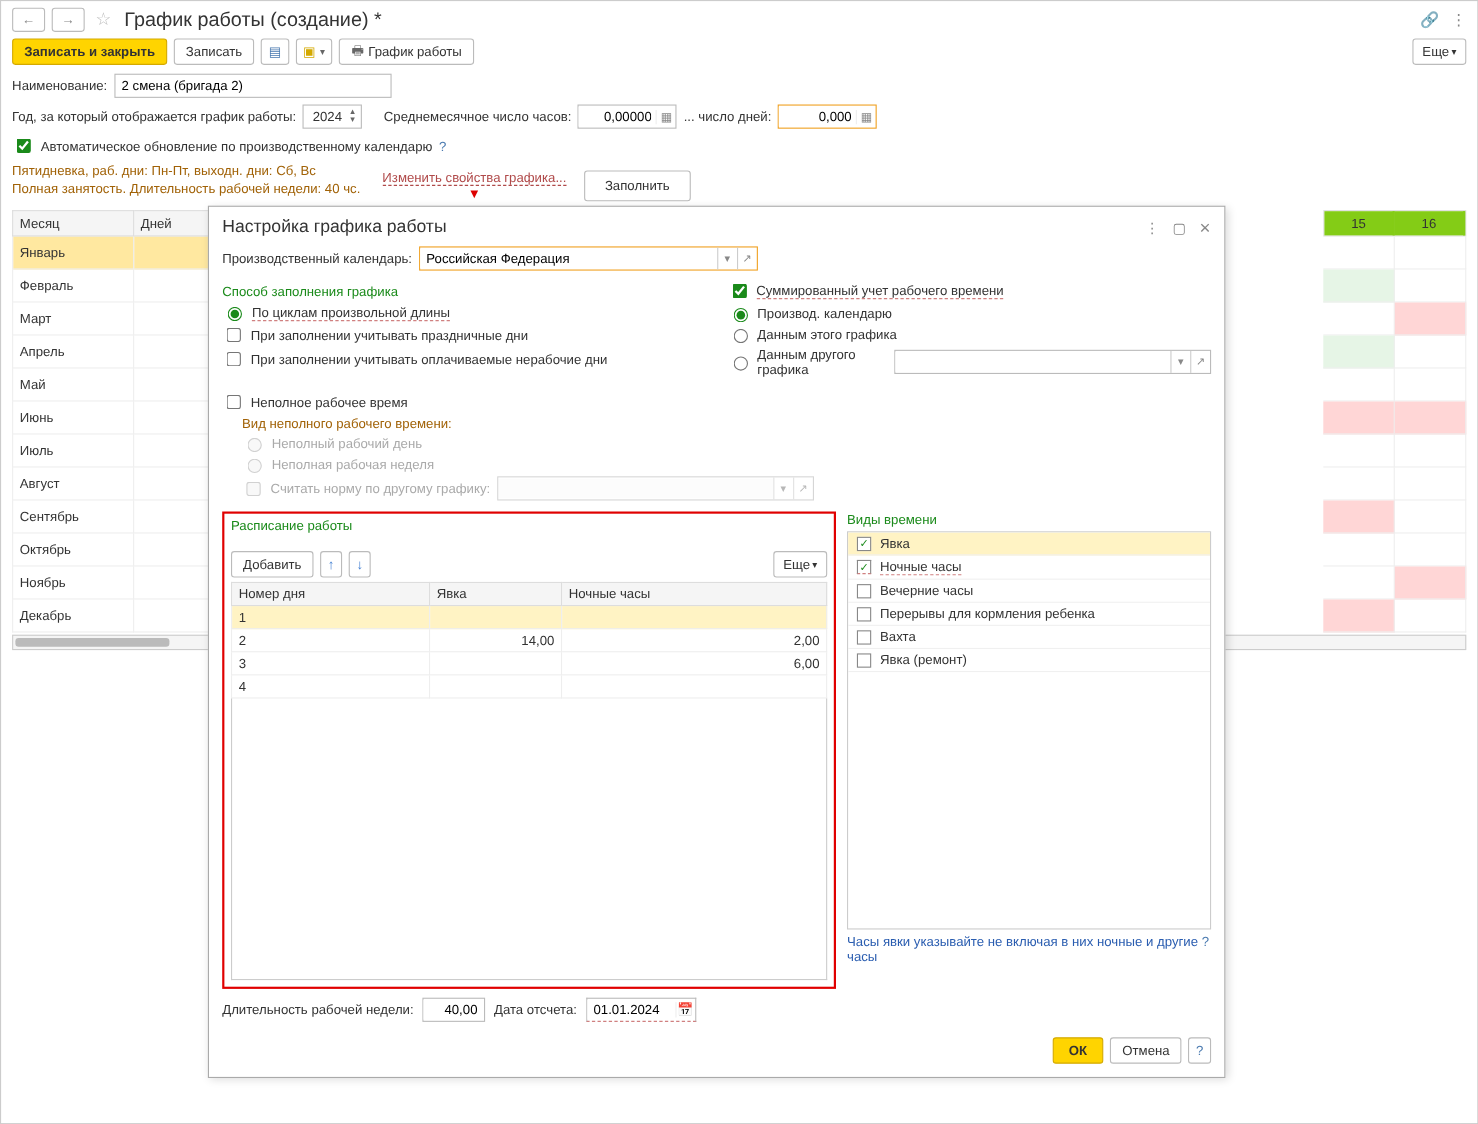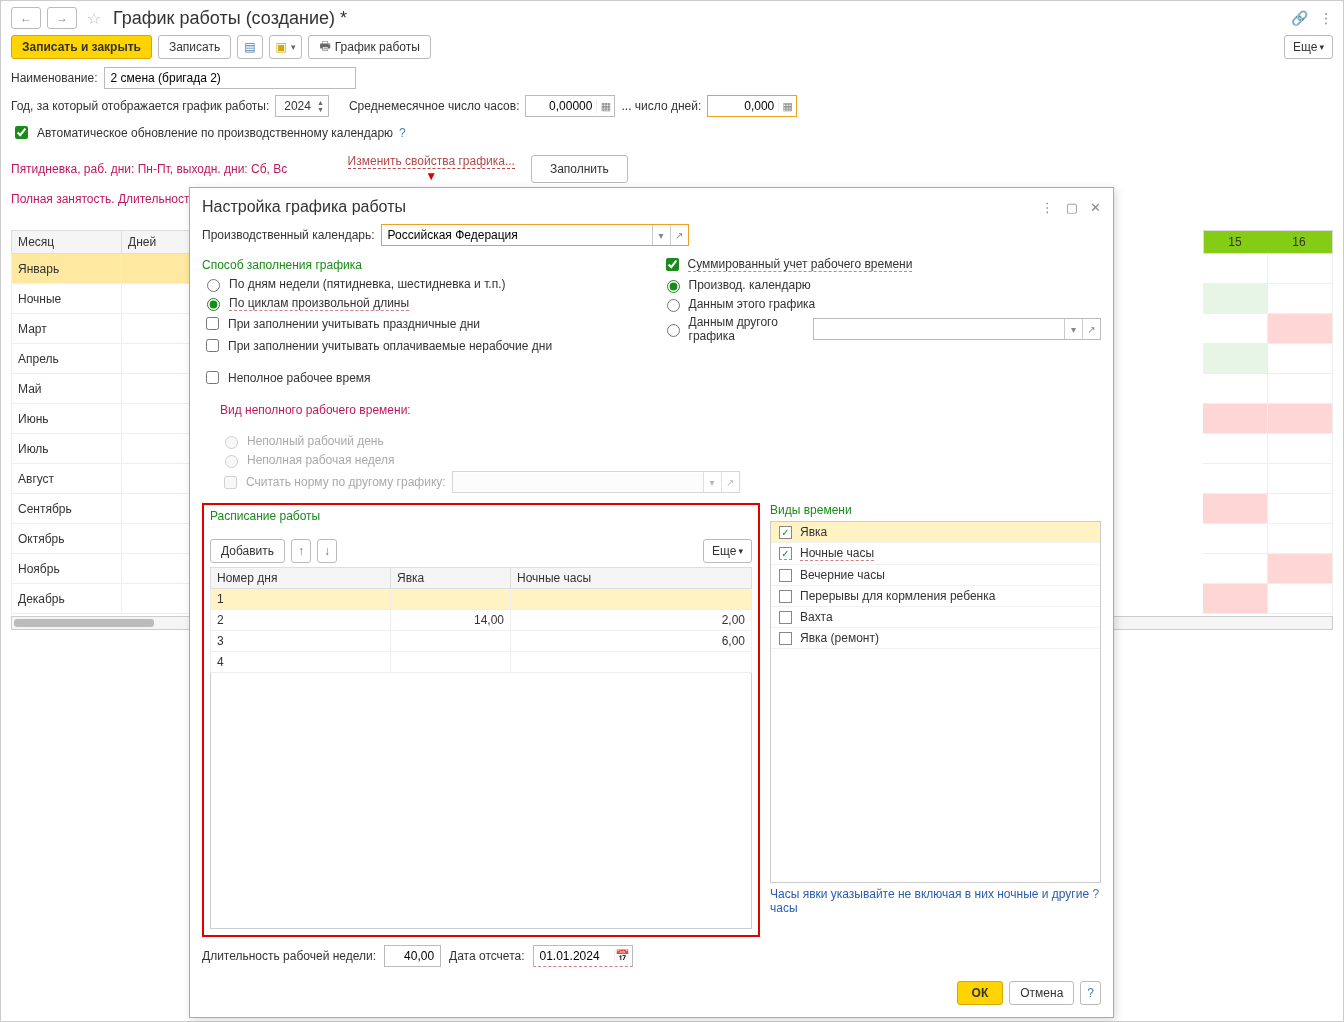--- a/index.html
+++ b/index.html
@@ -18,21 +18,21 @@
 .form-row{display:flex;align-items:center;gap:6px;margin-bottom:6px}
 .label{white-space:nowrap}
 input[type=text].field{border:1px solid #bbb;height:22px;padding:2px 6px;font-family:inherit;font-size:12px}
 .spinner{display:flex;align-items:center;border:1px solid #bbb;height:22px;padding:0 4px 0 8px;gap:6px}
 .spinner .spin-btns{display:flex;flex-direction:column;font-size:7px;line-height:7px;color:#666;cursor:pointer}
 .numbox{display:flex;align-items:center;border:1px solid #bbb;height:22px}
 .numbox input{border:none;text-align:right;width:70px;height:18px;padding:0 4px;font-family:inherit;font-size:12px;outline:none}
 .numbox .calc{width:18px;text-align:center;color:#888;border-left:1px solid #eee;cursor:pointer;font-size:11px}
 .numbox.highlight{border:1px solid #f0a020}
 .check-row{display:flex;align-items:center;gap:6px;margin-bottom:4px}
-.static-line{color:#be185d;margin:16px 0;font-size:12px}
+.static-line{color:#a16207;margin:2px 0;font-size:12px}
 .link{color:#2a5db0;text-decoration:underline;cursor:pointer}
 .link.dashed{text-decoration:none;border-bottom:1px dashed #b04a4a;color:#b04a4a}
 .arrow-down{color:#d00;font-size:12px}
 .bg-grid{position:relative;margin-top:8px}
 .months-table{border:1px solid #ccc;border-collapse:collapse;width:100%}
 .months-table th{background:#f5f5f5;border:1px solid #ddd;padding:4px 6px;text-align:left;font-weight:normal}
 .months-table td{border:1px solid #eee;padding:4px 6px;height:30px}
 .months-table .sel td{background:#ffe8a0}
 .right-cal{position:absolute;right:0;top:0;width:130px}
 .cal-head{display:flex;border:1px solid #ddd}
@@ -188,21 +188,21 @@
       <tbody>
           <tr>
             <th style="width:110px">Месяц</th>
             <th>Дней</th>
           </tr>
       <tr class="sel">
             <td>Январь</td>
             <td></td>
           </tr>
       <tr>
-            <td>Ночные</td>
+            <td>Февраль</td>
             <td></td>
           </tr>
       <tr>
             <td>Март</td>
             <td></td>
           </tr>
       <tr>
             <td>Апрель</td>
             <td></td>
           </tr>
@@ -315,24 +315,20 @@
         <input value="Российская Федерация" style="">
         <span class="cbtn">▾</span>
         <span class="cbtn">↗</span>
       </div>
     </div>
 
     <div class="cols">
 
       <div class="col">
         <div class="section-title">Способ заполнения графика</div>
-        <div class="radio-row">
-            <input type="radio" name="fm" style="">
-            <label>По дням недели (пятидневка, шестидневка и т.п.)</label>
-          </div>
         <div class="radio-row hl">
             <input type="radio" name="fm" checked="" style="accent-color: rgb(26, 138, 26);">
             <label>По циклам произвольной длины</label>
           </div>
         <div class="check-row2">
             <input type="checkbox" style="">
             <label>При заполнении учитывать праздничные дни</label>
           </div>
         <div class="check-row2">
             <input type="checkbox" style="">

